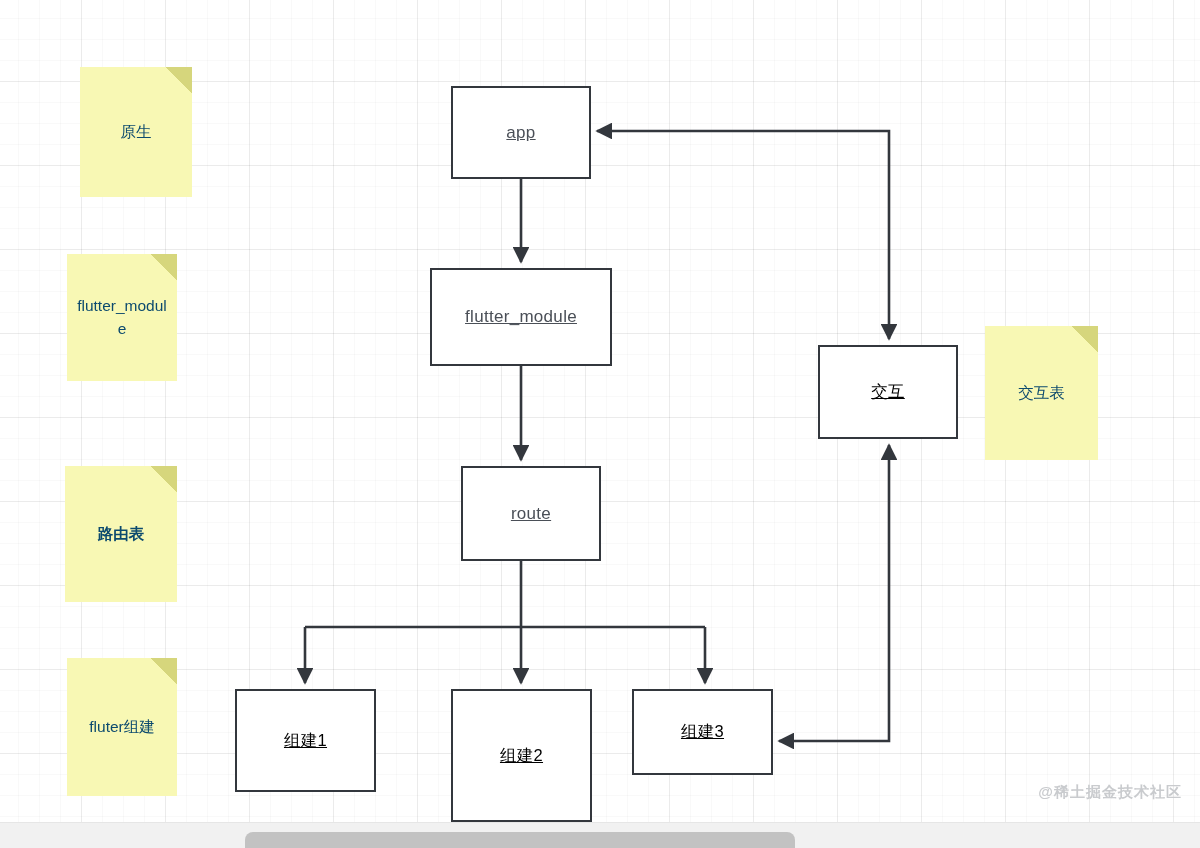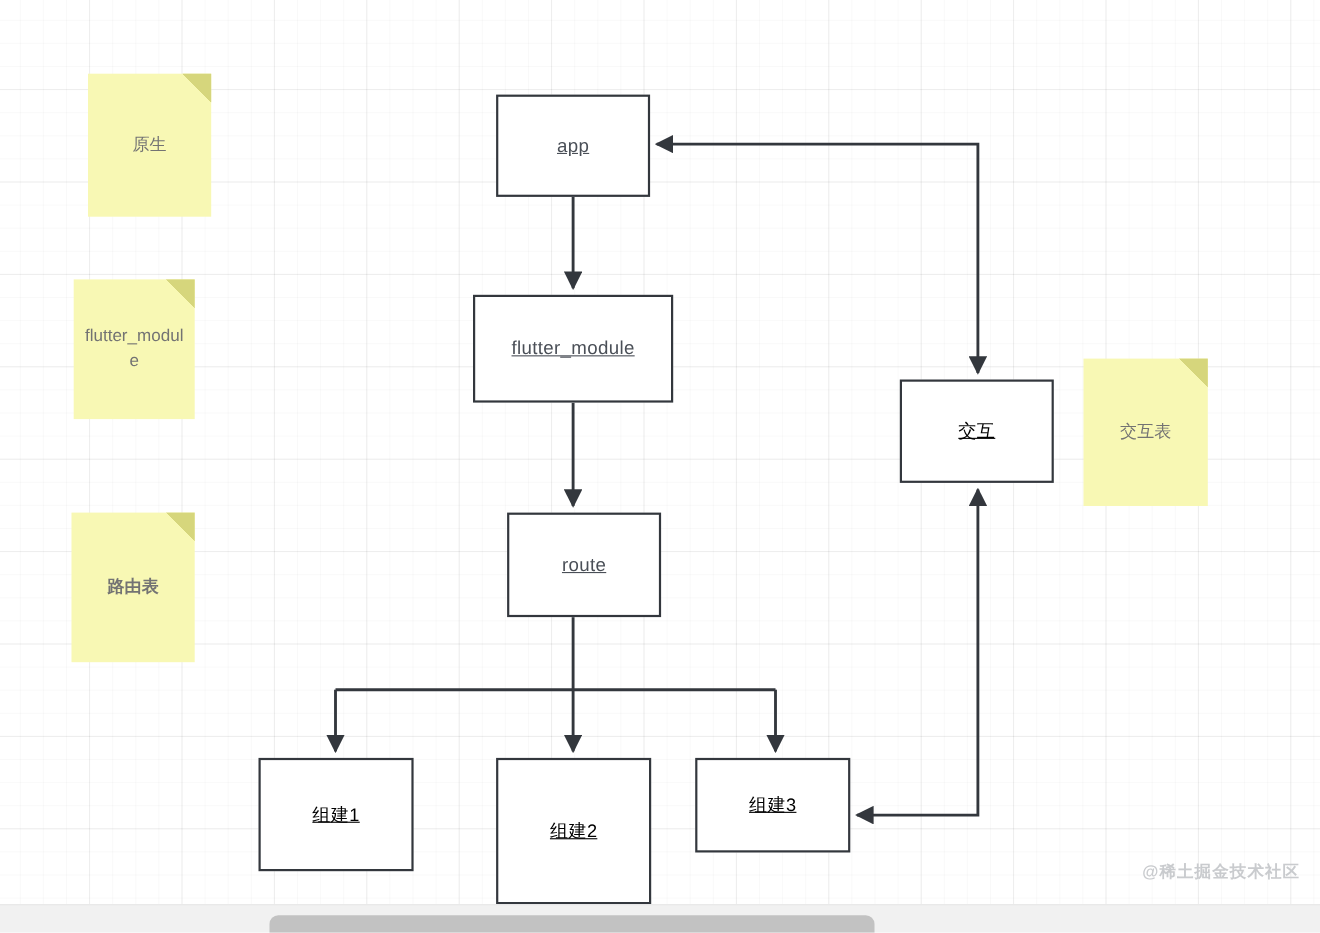--- a/index.html
+++ b/index.html
@@ -60,21 +60,21 @@
   .node-box.cjk { color: #000000; font-size: 16.5px; }
   
   .sticky {
     position: absolute;
     box-sizing: border-box;
     background: #f8f8b4;
     display: flex;
     align-items: center;
     justify-content: center;
     text-align: center;
-    color: #737373;
+    color: #0c4a6e;
     font-size: 15.5px;
     line-height: 1.45;
     padding: 13px 10px;
   }
   .sticky .fold {
     position: absolute;
     top: 0;
     right: 0;
     width: 26px;
     height: 26px;
@@ -171,20 +171,24 @@
     <div class="sticky" style="left:67px; top:254px; width:110px; height:127px;">
       <span class="fold"></span>
       <span class="sticky-label">flutter_module</span>
     </div>
 
     <div class="sticky" style="left:65px; top:466px; width:112px; height:136px;font-weight:bold;">
       <span class="fold"></span>
       <span class="sticky-label">路由表</span>
     </div>
 
+    <div class="sticky" style="left:67px; top:658px; width:110px; height:138px;">
+      <span class="fold"></span>
+      <span class="sticky-label">fluter组建</span>
+    </div>
 
     <div class="sticky" style="left:985px; top:326px; width:113px; height:134px;">
       <span class="fold"></span>
       <span class="sticky-label">交互表</span>
     </div>
 
     <div class="node-box" style="left:451px; top:86px; width:140px; height:93px;">
       <span>app</span>
     </div>
 

